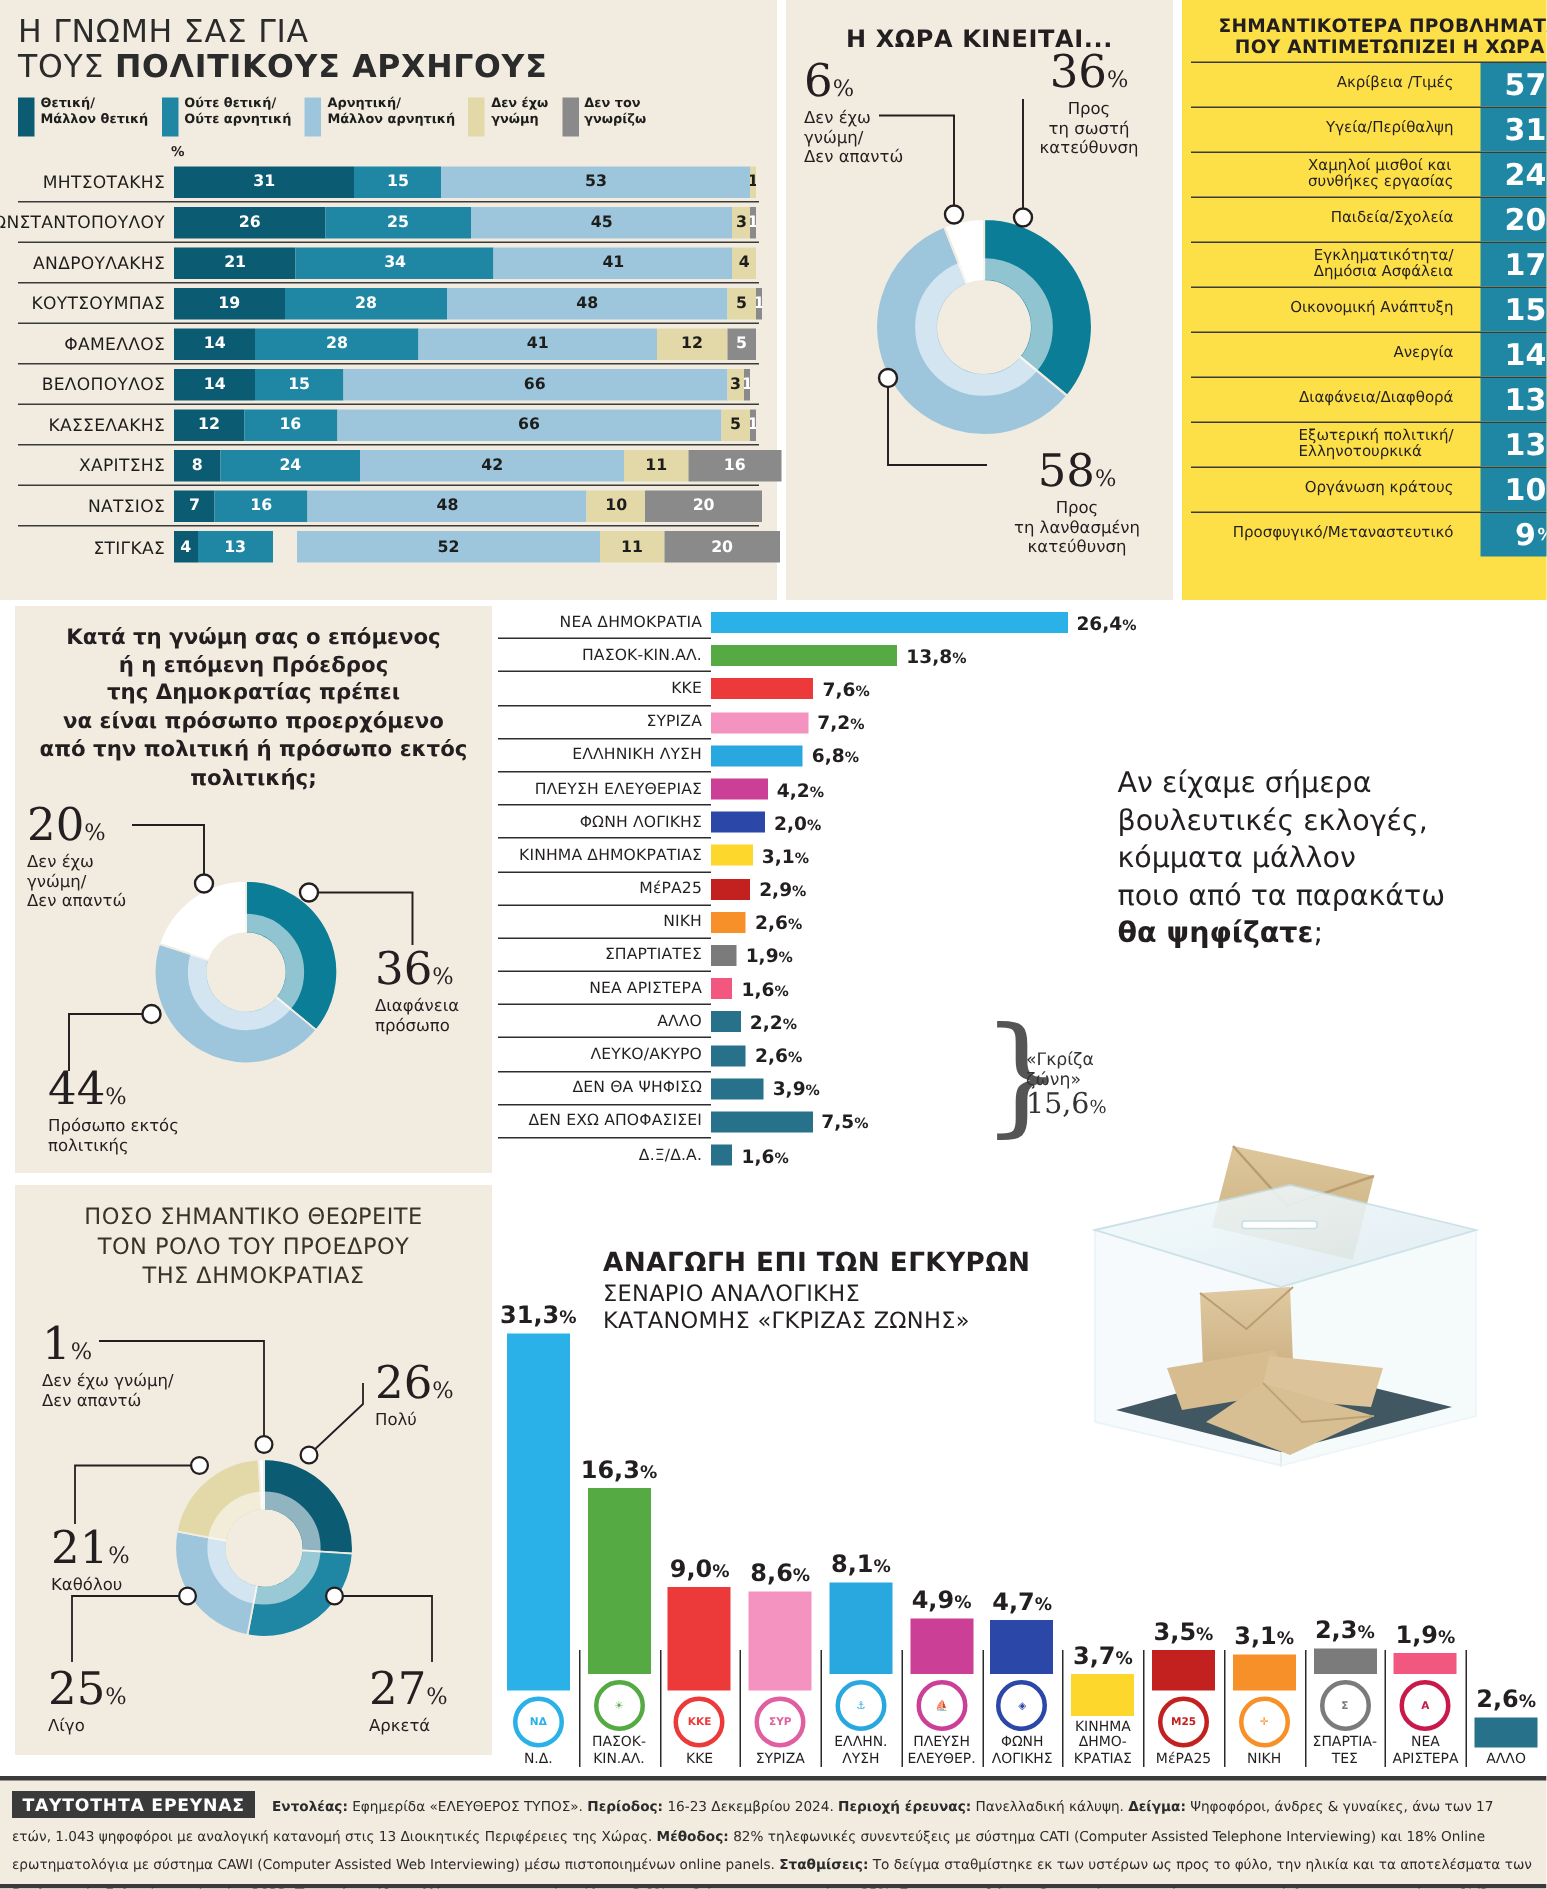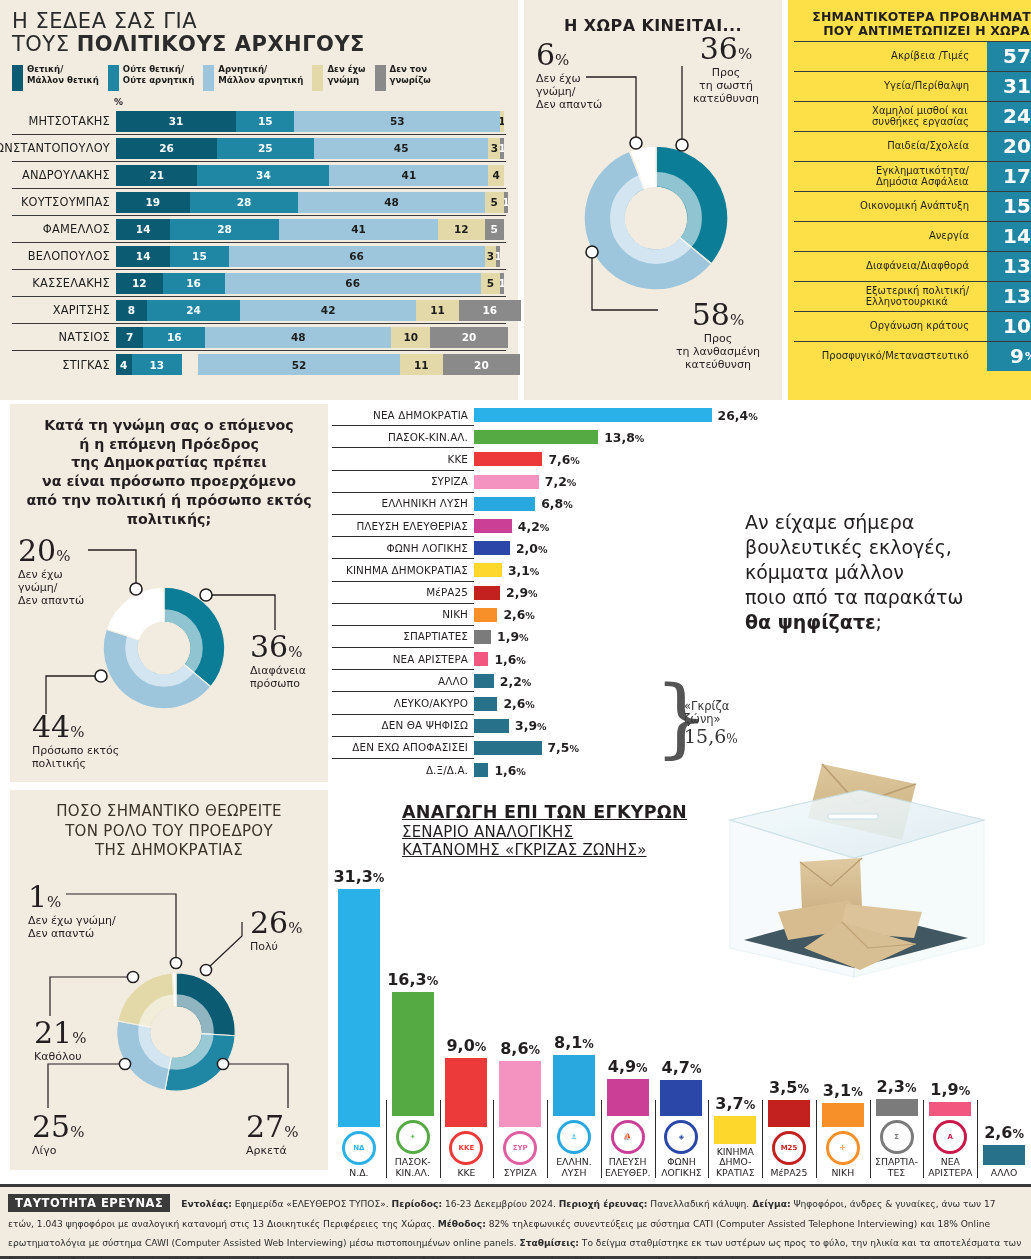--- a/index.html
+++ b/index.html
@@ -79,21 +79,21 @@
   
   #voteq { position: absolute; left: 745px; top: 510px; width: 280px; font-size: 19px; line-height: 1.32; color: #231f20; }
   #voteq b { font-weight: 800; }
 
   
   #role { position: absolute; left: 10px; top: 790px; width: 318px; height: 380px; background: #f2ece0; padding: 12px 10px; }
   .rq { text-align: center; font-size: 15px; letter-spacing: .3px; line-height: 1.3; color: #3a3226; }
 
   
   #valid { position: absolute; left: 330px; top: 790px; width: 701px; height: 388px; }
-  .vtitle { position: absolute; left: 72px; top: 12px; line-height: 1.2; text-decoration: underline; }
+  .vtitle { position: absolute; left: 72px; top: 42px; line-height: 1.2; }
   .vtitle .t1 { font-size: 17.5px; font-weight: 800; letter-spacing: .3px; }
   .vtitle .t2 { font-size: 15px; font-weight: 400; letter-spacing: .2px; }
   .cols { position: absolute; left: 2px; bottom: 0; width: 699px; height: 388px; display: flex; align-items: flex-end; }
   .col { flex: 1; display: flex; flex-direction: column; align-items: center; justify-content: flex-end; height: 100%; position: relative; }
   .col .cval { font-size: 16px; font-weight: 800; margin-bottom: 3px; white-space: nowrap; }
   .col .cval i { font-style: normal; font-size: 11.5px; }
   .col .cbar { width: 42px; }
   .col .logo { width: 34px; height: 34px; border-radius: 50%; margin-top: 4px; border: 3px solid #ccc;
                background: #fff; display: flex; align-items: center; justify-content: center;
                font-size: 7px; font-weight: 800; overflow: hidden; }
@@ -111,21 +111,21 @@
   .ftext { font-size: 9.1px; line-height: 1.33; color: #2b2b2b; text-align: justify; }
   .ftext b { font-weight: 800; }
 </style>
 </head>
 <body>
 
 <div class="page">
 
   <section id="leaders">
     <div class="lead-title">
-      <div class="l1">Η ΣΕΔΕΑ ΣΑΣ ΓΙΑ</div>
+      <div class="l1">Η ΓΝΩΜΗ ΣΑΣ ΓΙΑ</div>
       <div><span class="l1">ΤΟΥΣ</span>
            <span class="l2">ΠΟΛΙΤΙΚΟΥΣ ΑΡΧΗΓΟΥΣ</span></div>
     </div>
     <div class="legend" id="leaders-legend">
         <div class="li">
           <span class="sw" style="background:#0b5c73"></span>
           <span class="lt">Θετική/
  Μάλλον θετική</span>
         </div>
         <div class="li">

